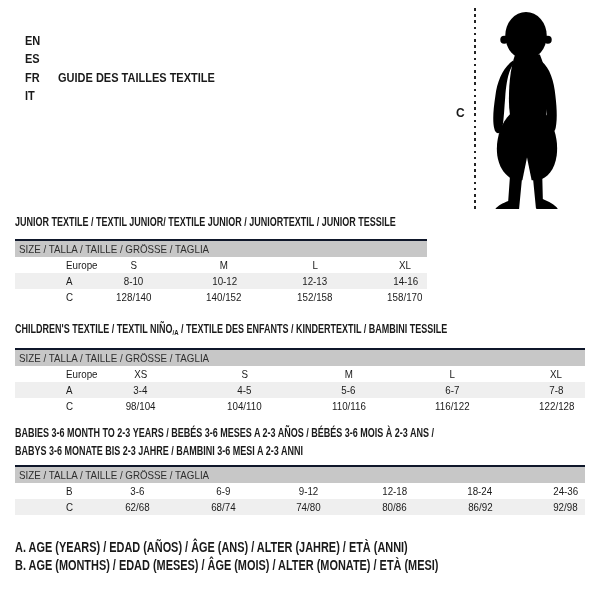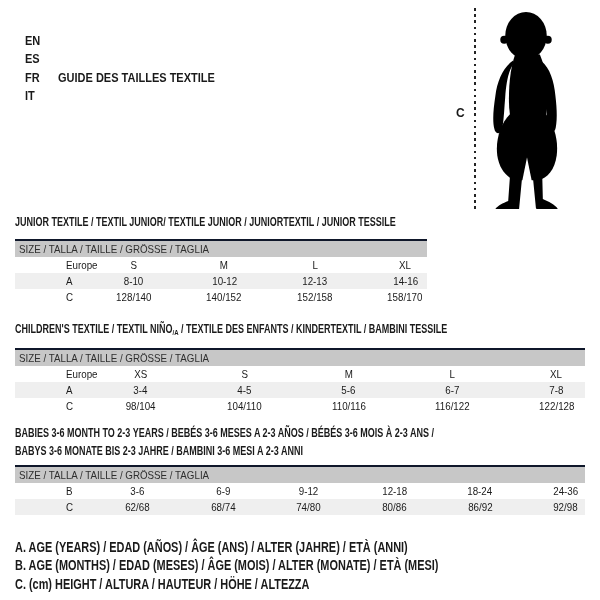--- a/index.html
+++ b/index.html
@@ -171,18 +171,15 @@
     </div>
   </div>
 
   <div class="abs" style="left:15px;top:538px;width:570px;">
     <div class="footnote">
         <span class="cond">A. AGE (YEARS) / EDAD (AÑOS) / ÂGE (ANS) / ALTER (JAHRE) / ETÀ (ANNI)</span>
       </div>
     <div class="footnote">
         <span class="cond">B. AGE (MONTHS) / EDAD (MESES) / ÂGE (MOIS) / ALTER (MONATE) / ETÀ (MESI)</span>
       </div>
-    <div class="footnote">
-        <span class="cond">C. (cm) HEIGHT / ALTURA / HAUTEUR / HÖHE / ALTEZZA</span>
-      </div>
   </div>
 
 </div>
 
 </body></html>

